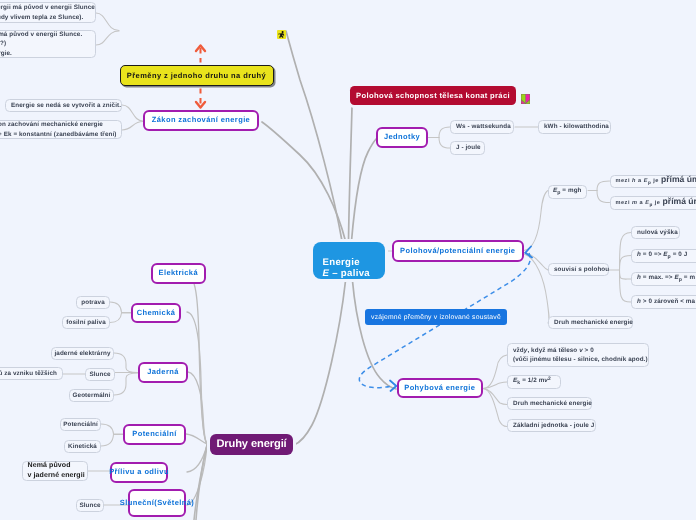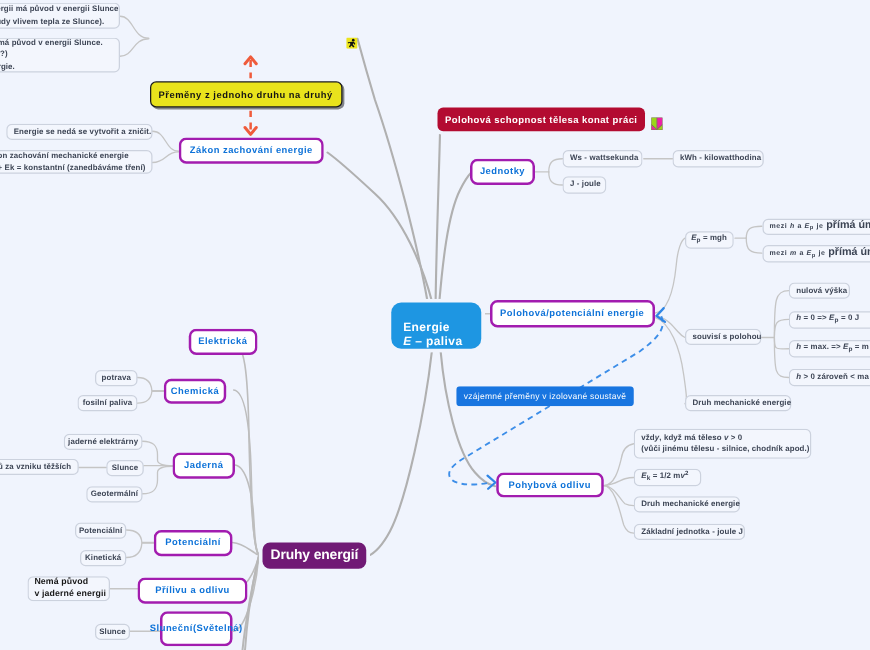--- a/index.html
+++ b/index.html
@@ -203,21 +203,21 @@
   <span><i>h</i><span> = max. =&gt; </span><i>E</i><span class="sub">p</span><span> = m</span></span>
 </div>
 <div class="nd leaf" style="left:631px;top:295px;width:80px;height:14px;padding:0px 5px;">
   <span><i>h</i><span> &gt; 0 zároveň &lt; ma</span></span>
 </div>
 <div class="nd leaf" style="left:548px;top:316px;width:85px;height:13px;padding:0px 5px;">
   <span>Druh mechanické energie</span>
 </div>
 
 <div class="nd blue" style="left:396.5px;top:378px;width:86.5px;height:20px;">
-  <span>Pohybová odlivu</span>
+  <span>Pohybová energie</span>
 </div>
 <div class="nd leaf col" style="left:507px;top:343px;width:142px;height:24px;padding:0px 5px;">
   <span><span>vžd</span><i>y</i><span>, když má těleso </span><i>v</i><span> &gt; 0</span></span>
   <span>(vůči jinému tělesu - silnice, chodník apod.)</span>
 </div>
 <div class="nd leaf" style="left:507px;top:375px;width:54px;height:14px;padding:0px 5px;">
   <span><i>E</i><span class="sub">k</span><span> = 1/2 m</span><i>v</i><span class="sup">2</span></span>
 </div>
 <div class="nd leaf" style="left:507px;top:397px;width:85px;height:13px;padding:0px 5px;">
   <span>Druh mechanické energie</span>
@@ -262,21 +262,21 @@
 </div>
 <div class="nd blue" style="left:123px;top:424px;width:63px;height:20.5px;">
   <span>Potenciální</span>
 </div>
 <div class="nd leaf" style="left:60px;top:418px;width:41px;height:13px;padding:1px 5px;justify-content:center;">
   <span>Potenciální</span>
 </div>
 <div class="nd leaf" style="left:64px;top:440px;width:37px;height:13px;padding:1px 5px;justify-content:center;">
   <span>Kinetická</span>
 </div>
-<div class="nd blue" style="left:110px;top:462px;width:88px;height:20.5px;">
+<div class="nd blue" style="left:110px;top:462px;width:58px;height:20.5px;">
   <span>Přílivu a odlivu</span>
 </div>
 <div class="nd leaf col" style="left:22px;top:461px;width:66px;height:20px;padding:0px 4.5px;font-size:7px;letter-spacing:.1px;line-height:10px;color:#171717;">
   <span>Nemá původ</span>
   <span>v jaderné energii</span>
 </div>
 <div class="nd blue" style="left:128px;top:489px;width:58px;height:28px;flex-direction:row;justify-content:center;line-height:10.5px;">
   <span>Sluneční</span>
   <span>(Světelná)</span>
 </div>

